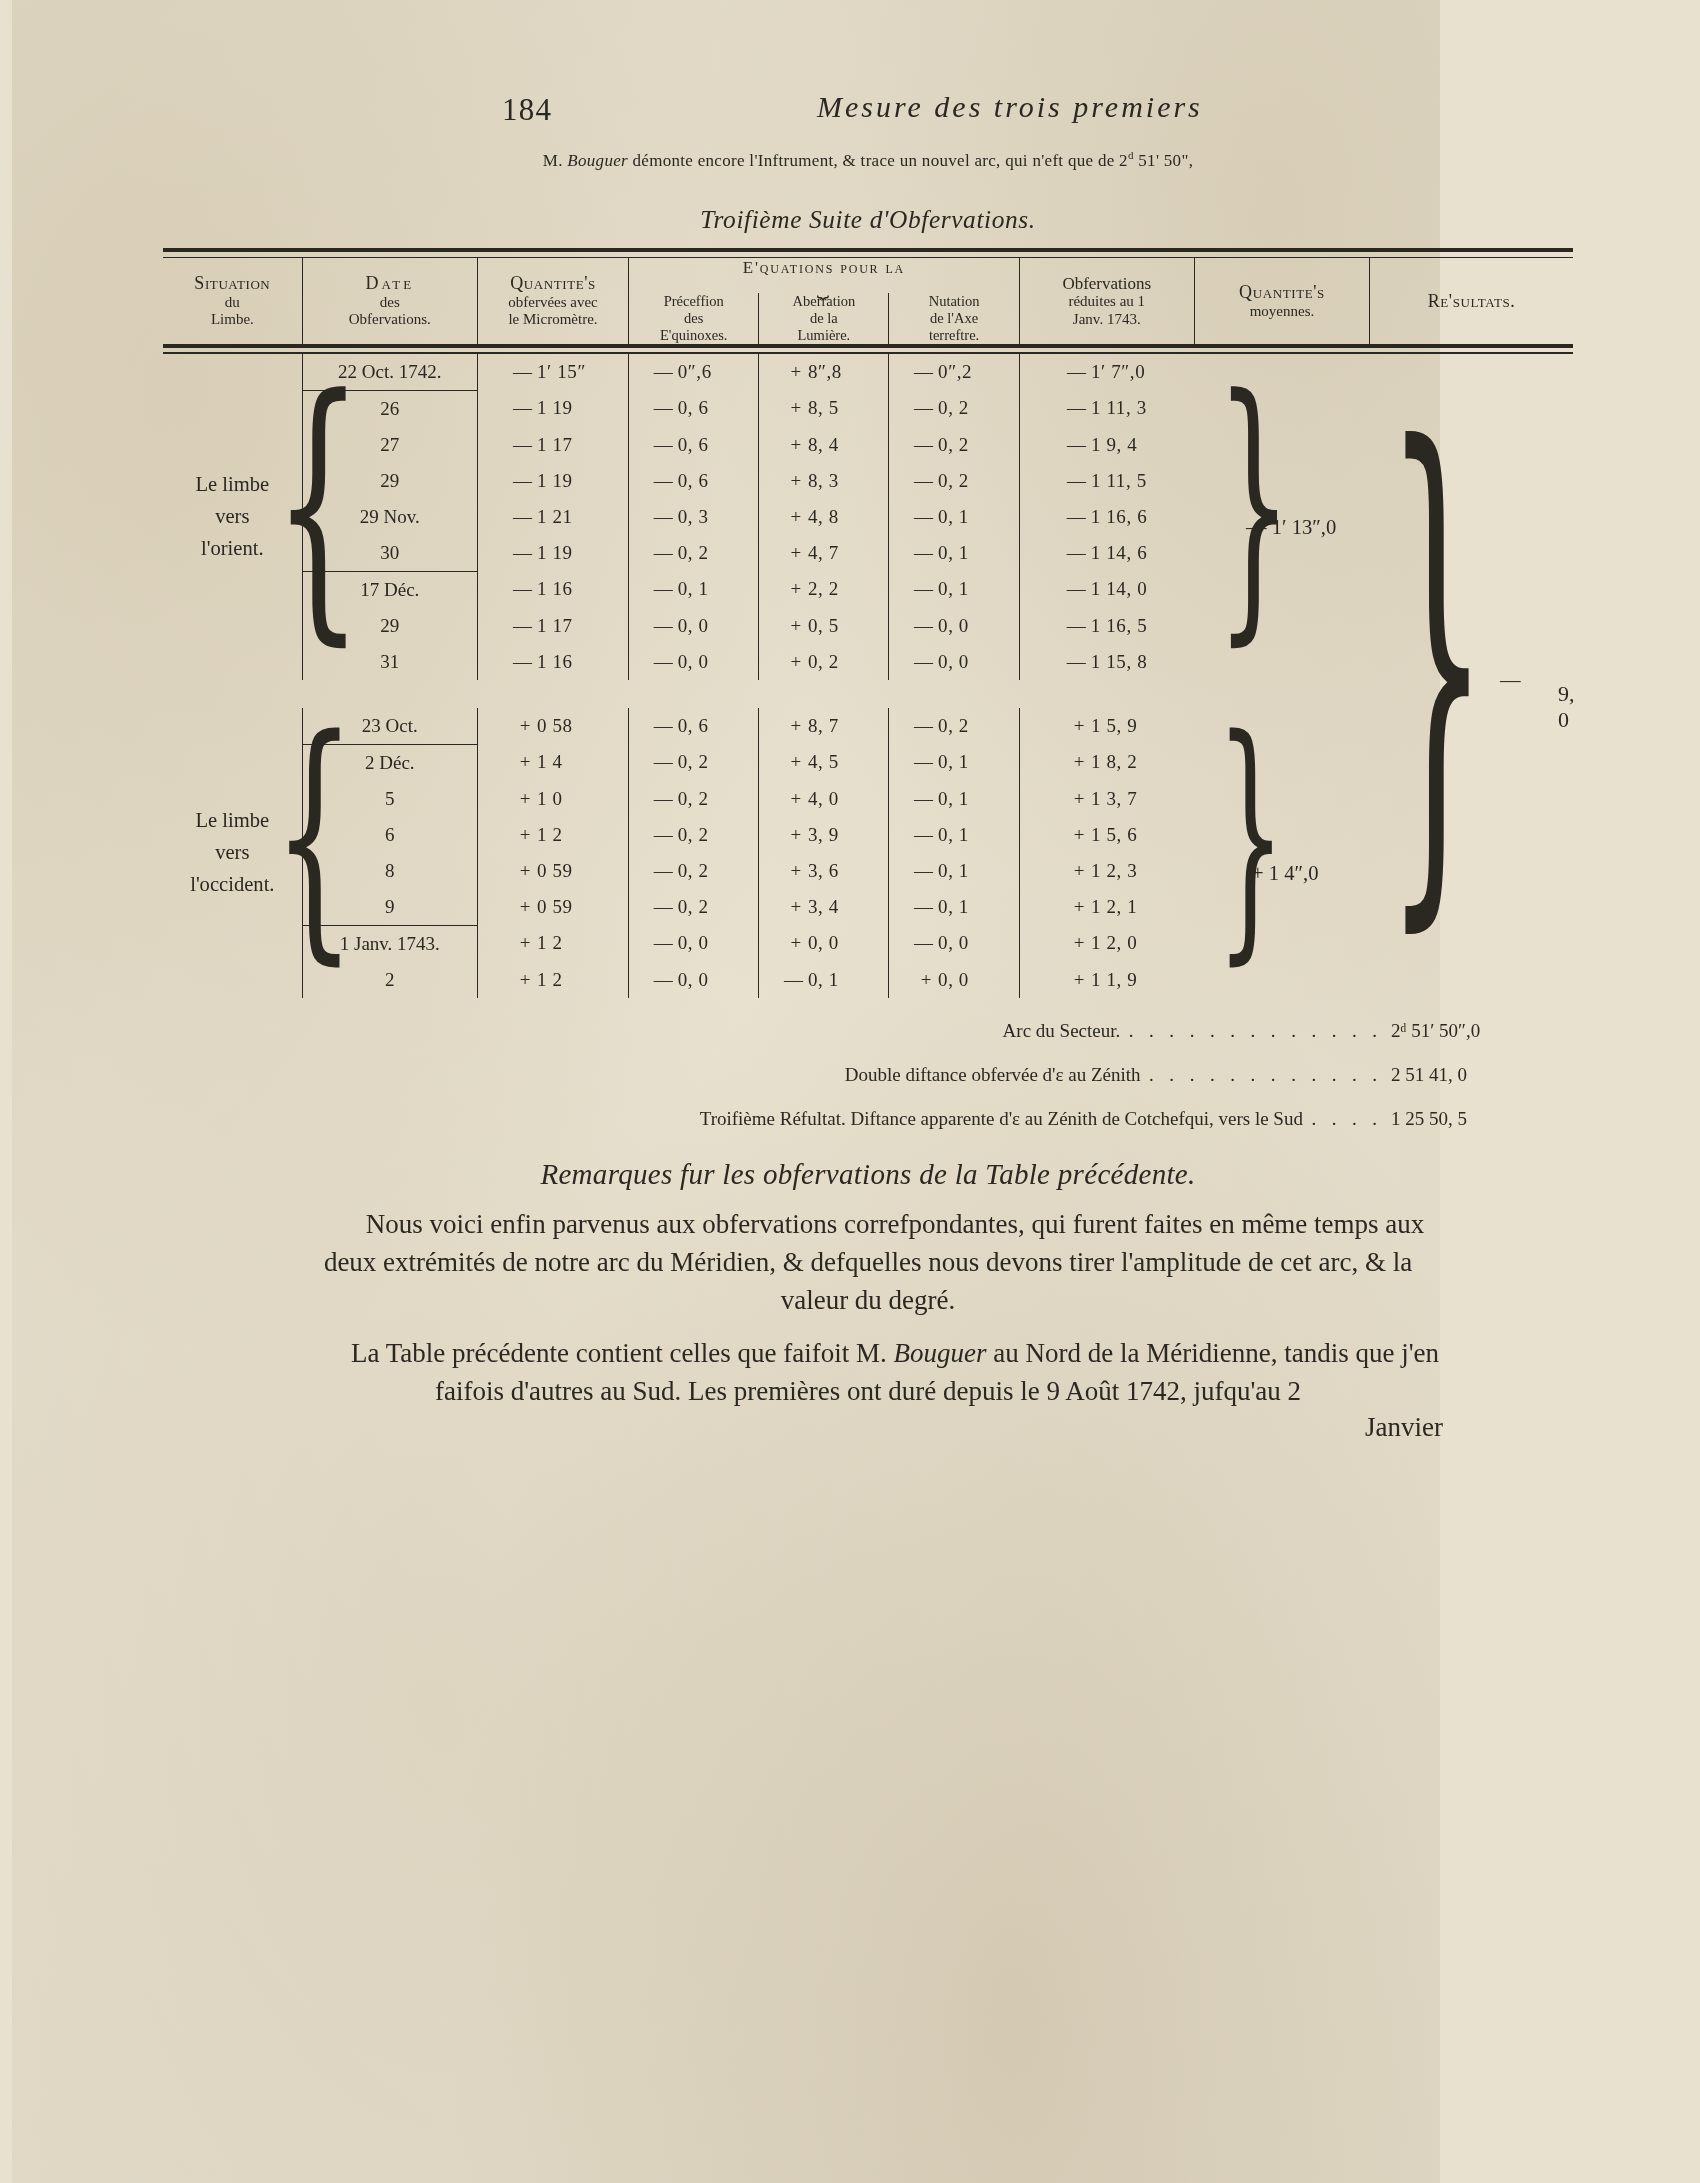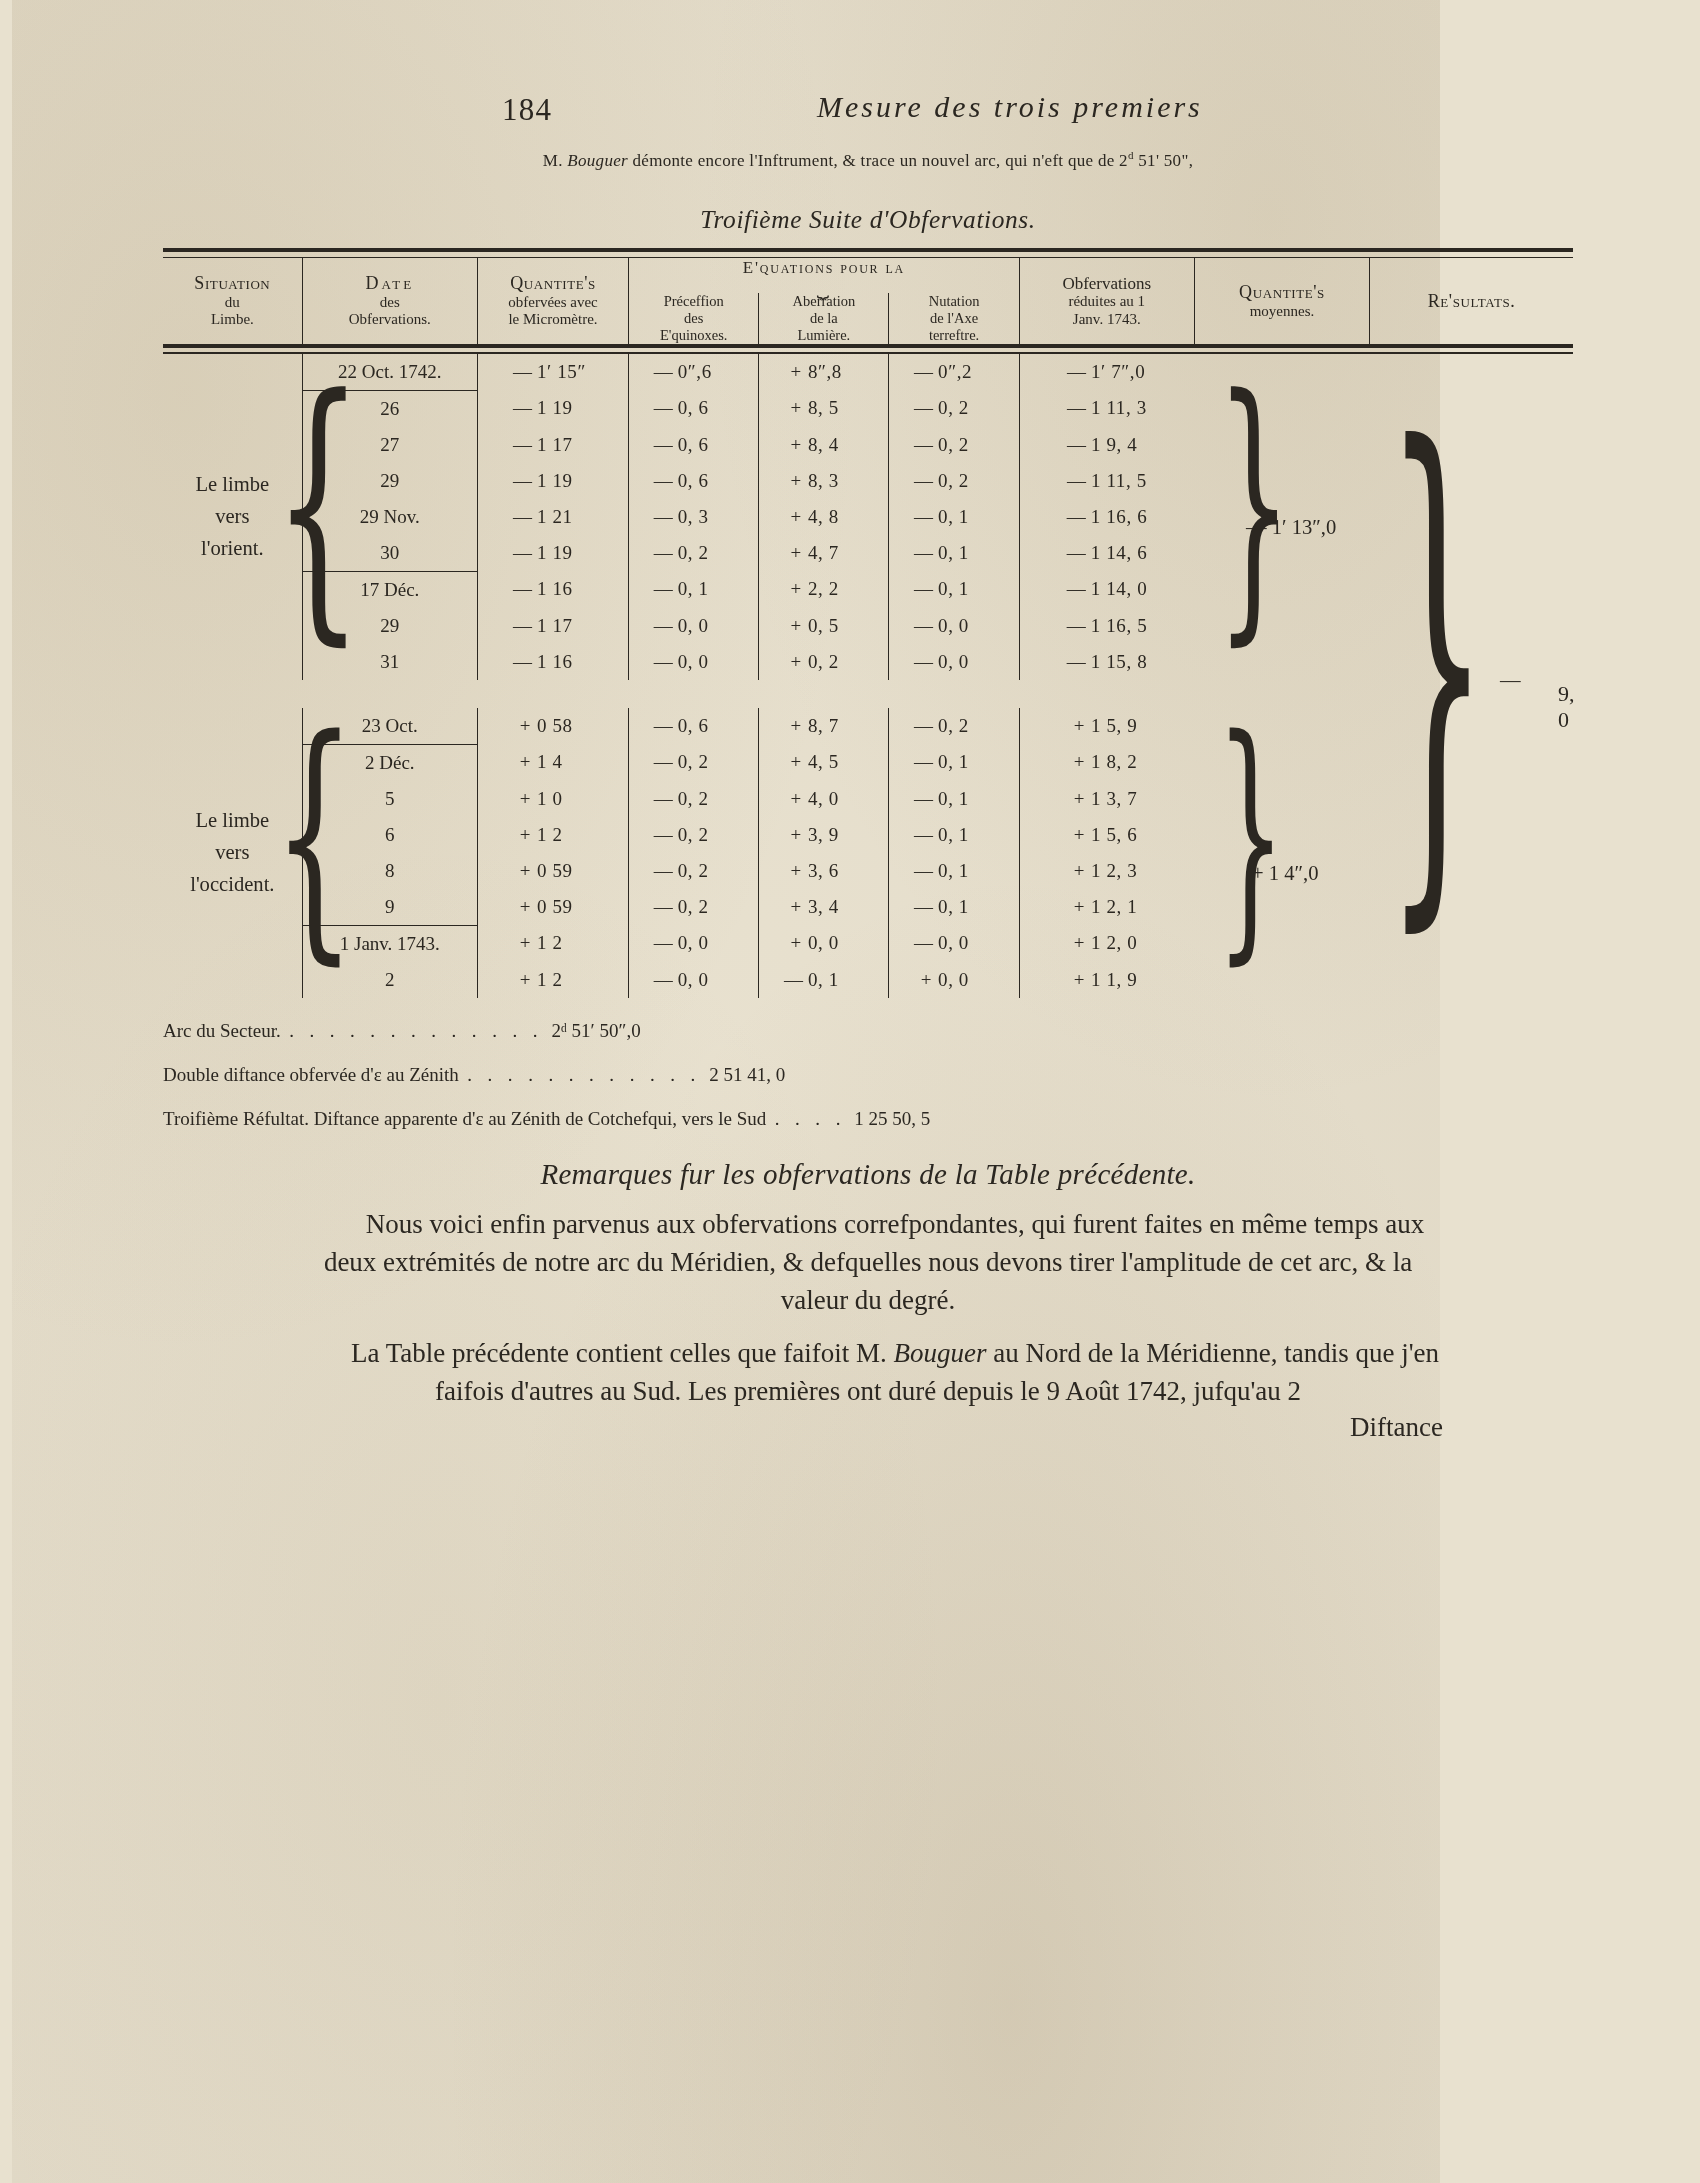--- a/index.html
+++ b/index.html
@@ -83,21 +83,21 @@
   .obs-date{font-size:19px;text-align:left;padding-left:17px;}
   .limb-label{font-size:20.6px;line-height:1.55;}
   .underline-date{border-bottom:1.8px solid #2b2721;}
   
   .bigbrace{
     position:absolute;font-size:73px;font-family:"DejaVu Serif",serif;
     color:#2b2721;line-height:1;
   }
   
   .sumlines{margin-top:3.6px;font-size:19px;}
-  .sumline{display:flex;align-items:baseline;justify-content:flex-start;margin:22px 0;}
+  .sumline{display:flex;align-items:baseline;justify-content:flex-end;margin:22px 0;}
   .sumline .lbl{white-space:nowrap;}
   .sumline .dots{
     flex:0 0 auto;letter-spacing:5.4px;padding:0 8.5px;white-space:nowrap;
   }
   .sumline .val{white-space:nowrap;min-width:194px;text-align:left;}
   
   .remark-title{
     text-align:center;font-style:italic;font-size:29px;margin-top:28px;
     letter-spacing:0.3px;
   }
@@ -828,17 +828,17 @@
 
     <div class="remark-title">Remarques fur les obfervations de la Table précédente.</div>
 
     <div class="para">
       <span class="indent"></span><span>Nous voici enfin parvenus aux obfervations correfpondantes, qui furent faites en même temps aux deux extrémités de notre arc du Méridien, &amp; defquelles nous devons tirer l'amplitude de cet arc, &amp; la valeur du degré.</span>
     </div>
 
     <div class="para">
       <span class="indent"></span><span>La Table précédente contient celles que faifoit M. </span><span class="it">Bouguer</span><span> au Nord de la Méridienne, tandis que j'en faifois d'autres au Sud. Les premières ont duré depuis le 9 Août 1742, jufqu'au 2</span>
     </div>
-    <div class="lastline">Diftance</div>
+    <div class="lastline">Janvier</div>
 
   </div>
 </div>
 
 
 </body></html>

